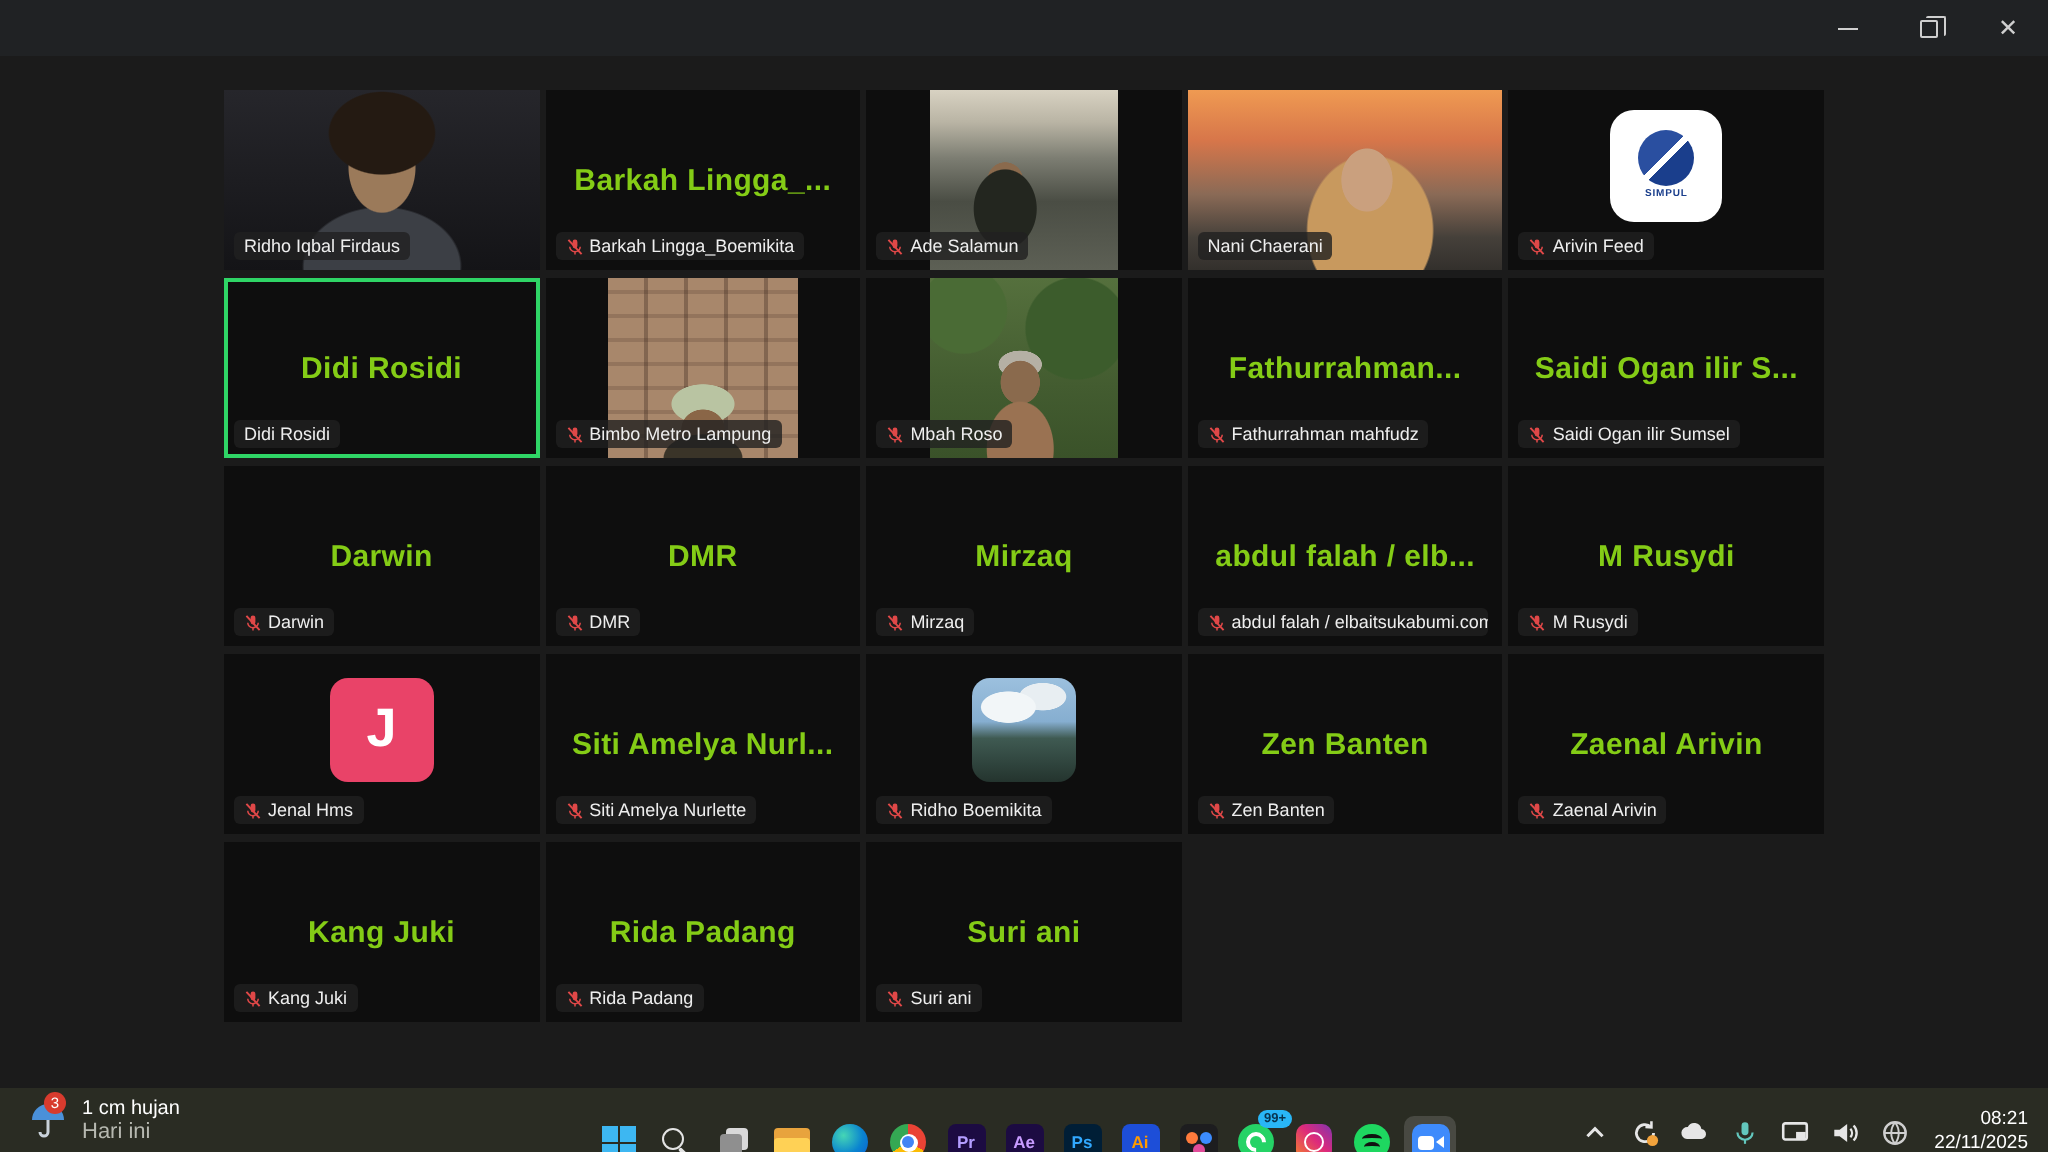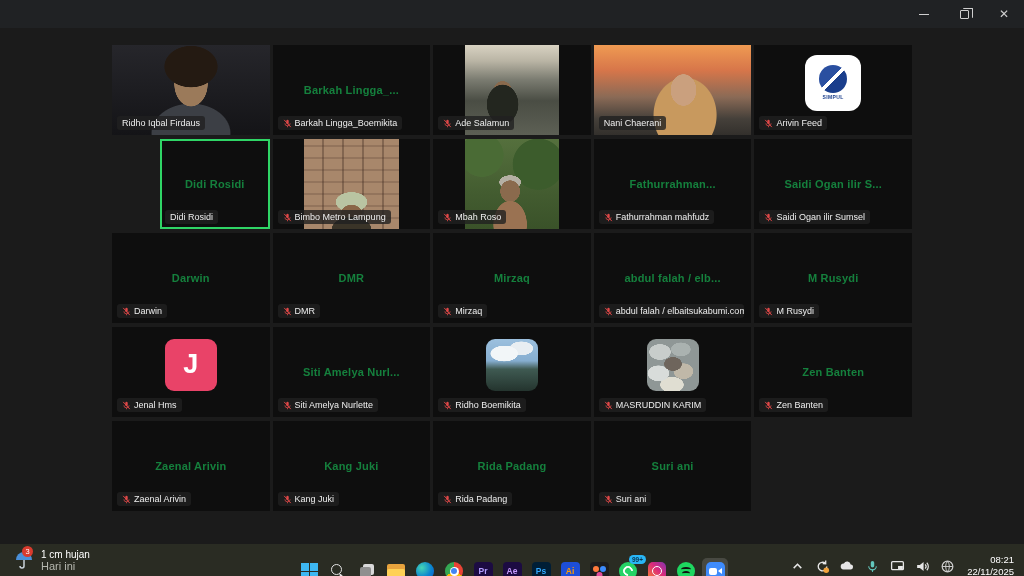--- a/index.html
+++ b/index.html
@@ -14,23 +14,23 @@
     color:#cfcfcf; font-size:12px; cursor:default; }
   .min-glyph { display:block; width:10px; height:1px; background:#cfcfcf; }
   .restore-glyph { position:relative; width:9px; height:9px; border:1px solid #cfcfcf; border-radius:1px; }
   .restore-glyph::before { content:""; position:absolute; top:-3px; left:2px; width:9px; height:9px;
     border:1px solid #cfcfcf; border-left:none; border-bottom:none; border-radius:1px; }
 
   
   .grid { position:absolute; top:45px; left:112px; width:800px;
     display:grid; grid-template-columns:repeat(5,1fr); grid-auto-rows:90px; column-gap:3px; row-gap:4px; }
   .tile { position:relative; background:#0e0e0e; overflow:hidden; }
-  .tile.active { outline:2px solid #2fd566; outline-offset:-2px;margin-left:48px; }
+  .tile.active { outline:2px solid #2fd566; outline-offset:-2px; }
   .center-name { position:absolute; inset:0; display:flex; align-items:center; justify-content:center;
-    color:#15803d; font-weight:700; font-size:11px; letter-spacing:.2px; text-align:center; padding:0 6px; }
+    color:#84cc16; font-weight:700; font-size:15px; letter-spacing:.2px; text-align:center; padding:0 6px; }
   .name-label { position:absolute; left:5px; bottom:5px; max-width:92%; display:flex; align-items:center;
     gap:3px; background:rgba(32,32,32,.8); border-radius:3px; padding:2px 5px; color:#eee; font-size:9px;
     white-space:nowrap; overflow:hidden; }
   .name-label svg { flex:0 0 auto; }
 
   
   .video-art { position:absolute; inset:0; }
   .video-art.portrait { left:20%; right:20%; }
   .art-ridho { background:
     radial-gradient(ellipse 27px 21px at 50% 24%, #241a12 97%, transparent),
@@ -375,32 +375,20 @@
           <svg width="9" height="9" viewBox="0 0 12 12">
             <rect x="4.4" y="1" width="3.2" height="6" rx="1.6" fill="#e04848"></rect>
             <path d="M2.5 5.8a3.5 3.3 0 0 0 7 0" stroke="#e04848" stroke-width="1" fill="none"></path>
             <line x1="6" y1="9" x2="6" y2="11" stroke="#e04848" stroke-width="1"></line>
             <line x1="1.6" y1="1.2" x2="10.4" y2="10.8" stroke="#e04848" stroke-width="1.3"></line>
           </svg>
           <span>Ridho Boemikita</span>
         </div>
       </div>
       <div class="tile">
-        <div class="avatar avatar-pebbles"></div>
-        <div class="name-label">
-          <svg width="9" height="9" viewBox="0 0 12 12">
-            <rect x="4.4" y="1" width="3.2" height="6" rx="1.6" fill="#e04848"></rect>
-            <path d="M2.5 5.8a3.5 3.3 0 0 0 7 0" stroke="#e04848" stroke-width="1" fill="none"></path>
-            <line x1="6" y1="9" x2="6" y2="11" stroke="#e04848" stroke-width="1"></line>
-            <line x1="1.6" y1="1.2" x2="10.4" y2="10.8" stroke="#e04848" stroke-width="1.3"></line>
-          </svg>
-          <span>MASRUDDIN KARIM</span>
-        </div>
-      </div>
-      <div class="tile">
         <div class="center-name">Zen Banten</div>
         <div class="name-label">
           <svg width="9" height="9" viewBox="0 0 12 12">
             <rect x="4.4" y="1" width="3.2" height="6" rx="1.6" fill="#e04848"></rect>
             <path d="M2.5 5.8a3.5 3.3 0 0 0 7 0" stroke="#e04848" stroke-width="1" fill="none"></path>
             <line x1="6" y1="9" x2="6" y2="11" stroke="#e04848" stroke-width="1"></line>
             <line x1="1.6" y1="1.2" x2="10.4" y2="10.8" stroke="#e04848" stroke-width="1.3"></line>
           </svg>
           <span>Zen Banten</span>
         </div>

